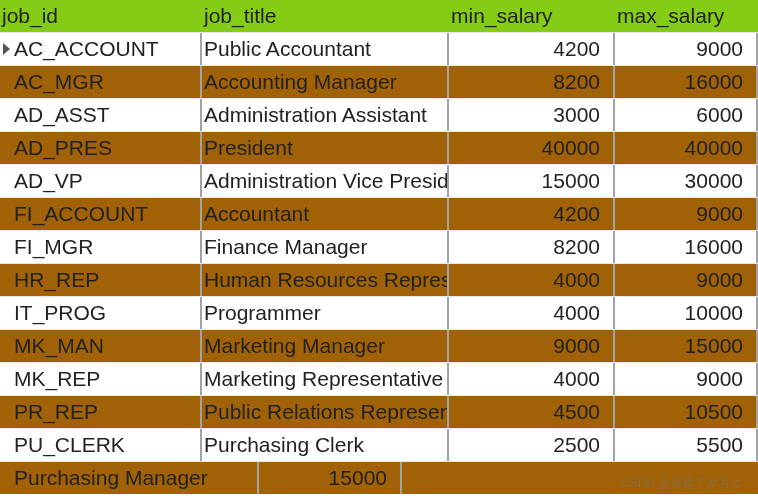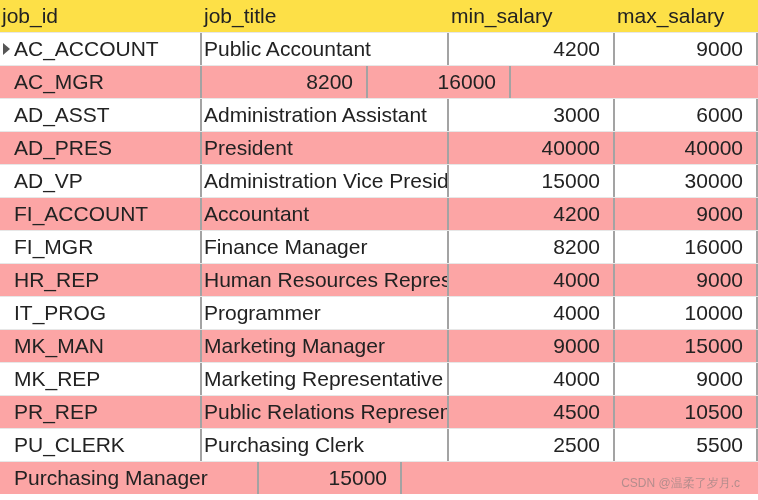--- a/index.html
+++ b/index.html
@@ -11,34 +11,34 @@
     width: 758px;
     height: 500px;
     overflow: hidden;
     position: relative;
   }
   .table { width: 100%; }
   .header-row {
     display: flex;
     height: 32px;
     align-items: center;
-    background: #fde047;
+    background: #84cc16;
   }
   .header-cell {
     overflow: hidden;
     white-space: nowrap;
     padding-left: 2px;
   }
   .row {
     display: flex;
     height: 33px;
     align-items: center;
     border-top: 1px solid #e7e7e7;
   }
-  .row.alt { background: #fca5a5; }
+  .row.alt { background: #a16207; }
   .cell {
     overflow: hidden;
     white-space: nowrap;
     text-overflow: clip;
     padding-left: 2px;
     height: 100%;
     display: flex;
     align-items: center;
     border-right: 2px solid #a3a3a3;
   }
@@ -85,20 +85,21 @@
           <div class="arrow"></div>
         </div>
         <div class="cell col-jobid">AC_ACCOUNT</div>
         <div class="cell col-title">Public Accountant</div>
         <div class="cell num col-min">4200</div>
         <div class="cell num col-max">9000</div>
       </div>
       <div class="row alt">
         <div class="col-indicator"></div>
         <div class="cell col-jobid">AC_MGR</div>
+        <div class="cell col-title">Accounting Manager</div>
         <div class="cell num col-min">8200</div>
         <div class="cell num col-max">16000</div>
       </div>
       <div class="row">
         <div class="col-indicator"></div>
         <div class="cell col-jobid">AD_ASST</div>
         <div class="cell col-title">Administration Assistant</div>
         <div class="cell num col-min">3000</div>
         <div class="cell num col-max">6000</div>
       </div>

